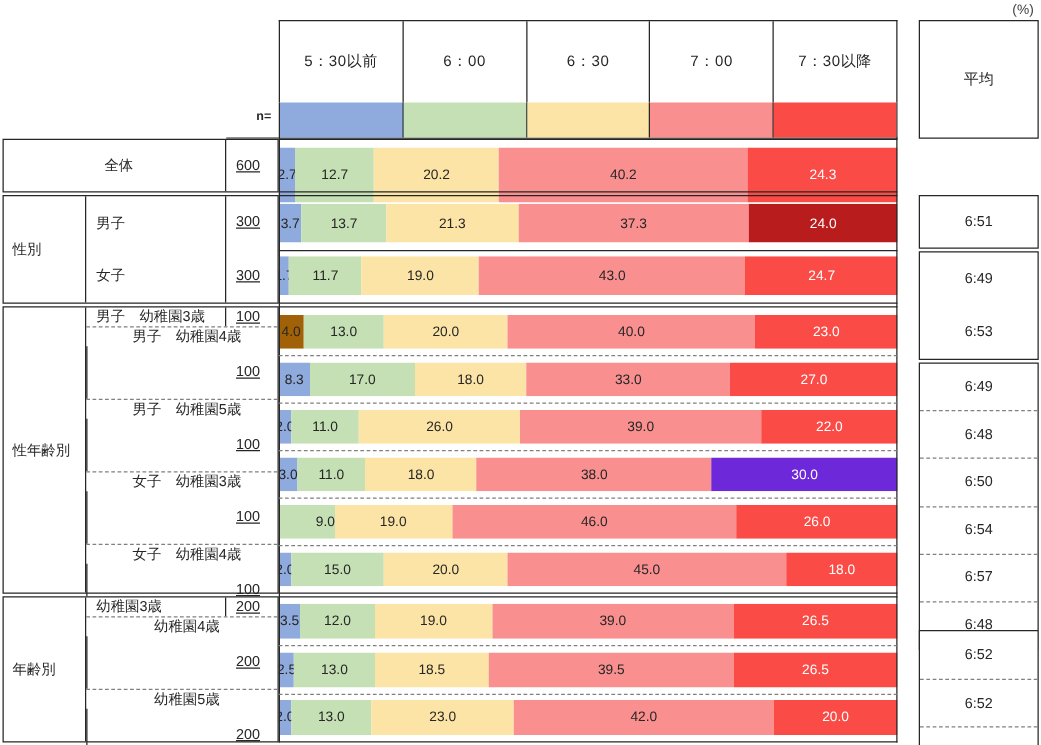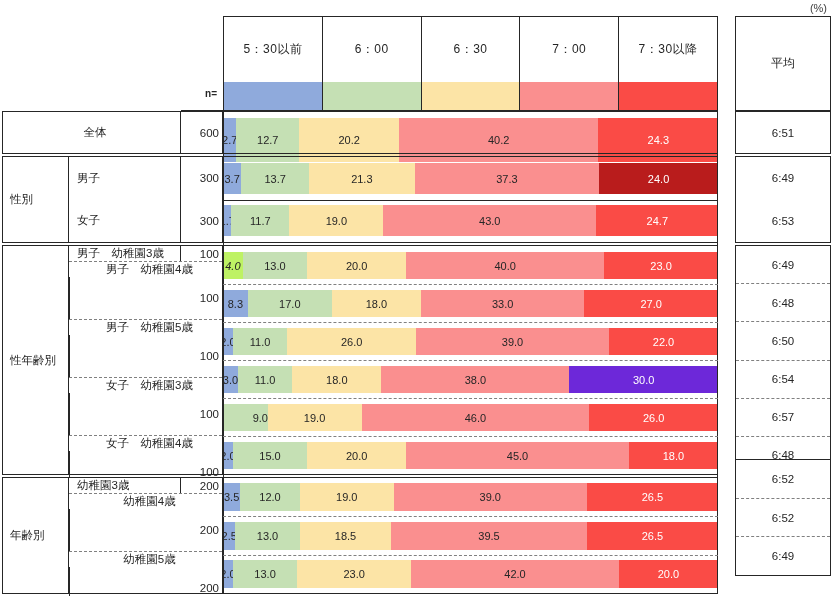--- a/index.html
+++ b/index.html
@@ -123,27 +123,28 @@
   .grp-row + .grp-row.dashed { border-top: 1px dashed #808080; flex-direction: column; }
   .sub-name {
     flex: 1 1 auto;
     padding-left: 8px;
     font-size: 11.5px;
   }
   .sub-name.center { text-align: center; padding-left: 0; }
   .n-val {
     flex: 0 0 42px;
     text-align: right;
-    padding-right: 3px;
+    padding-right: 14px;
     font-size: 11.5px;
     border-left: 1px solid #262626;
     align-self: stretch;
     display: flex;
     align-items: center;
     justify-content: flex-end;
+    text-decoration: underline;
   }
   
   .grp.single .grp-name { border-right: none; }
   .grp.single .grp-rows .sub-name { text-align: center; }
 
   
   .bars-layer { position: absolute; left: 223px; top: 111px; width: 495px; height: 483px; }
   .bar-row {
     position: absolute;
     left: 0; width: 495px;
@@ -177,20 +178,21 @@
 
   
   .avg-table { position: absolute; left: 735px; top: 111px; width: 96px; height: 483px; }
   .avg-grp {
     position: absolute;
     left: 0; width: 96px;
     border: 1px solid #262626;
     background: #fff;
     display: flex;
     flex-direction: column;
+    margin-top: 45px;
   }
   .avg-cell {
     flex: 1 1 0;
     display: flex;
     align-items: center;
     justify-content: center;
     font-size: 11.5px;
   }
   .avg-cell + .avg-cell.dashed { border-top: 1px dashed #808080; }
 </style>
@@ -308,21 +310,21 @@
         <div class="seg light" style="background: #b91c1c; width: 24%; flex: 0 0 24%;">24.0</div>
       </div>
       <div class="bar-row" style="top: 94px; height: 31px;">
         <div class="seg dark" style="background: rgb(143, 170, 220); width: 1.7%; flex: 0 0 1.7%;">1.7</div>
         <div class="seg dark" style="background: rgb(197, 224, 180); width: 11.7%; flex: 0 0 11.7%;">11.7</div>
         <div class="seg dark" style="background: rgb(252, 228, 166); width: 19%; flex: 0 0 19%;">19.0</div>
         <div class="seg dark" style="background: rgb(250, 143, 143); width: 43%; flex: 0 0 43%;">43.0</div>
         <div class="seg light" style="background: rgb(250, 75, 70); width: 24.7%; flex: 0 0 24.7%;">24.7</div>
       </div>
       <div class="bar-row" style="top: 141px; height: 27px;">
-        <div class="seg dark" style="background: #bef264; width: 4%; flex: 0 0 4%; font-style: italic;">4.0</div>
+        <div class="seg dark" style="background: #a16207; width: 4%; flex: 0 0 4%;">4.0</div>
         <div class="seg dark" style="background: rgb(197, 224, 180); width: 13%; flex: 0 0 13%;">13.0</div>
         <div class="seg dark" style="background: rgb(252, 228, 166); width: 20%; flex: 0 0 20%;">20.0</div>
         <div class="seg dark" style="background: rgb(250, 143, 143); width: 40%; flex: 0 0 40%;">40.0</div>
         <div class="seg light" style="background: rgb(250, 75, 70); width: 23%; flex: 0 0 23%;">23.0</div>
       </div>
       <div class="bar-row" style="top: 179px; height: 27px;">
         <div class="seg dark" style="background: rgb(143, 170, 220); width: 5%; flex: 0 0 5%;">8.3</div>
         <div class="seg dark" style="background: rgb(197, 224, 180); width: 17%; flex: 0 0 17%;">17.0</div>
         <div class="seg dark" style="background: rgb(252, 228, 166); width: 18%; flex: 0 0 18%;">18.0</div>
         <div class="seg dark" style="background: rgb(250, 143, 143); width: 33%; flex: 0 0 33%;">33.0</div>

